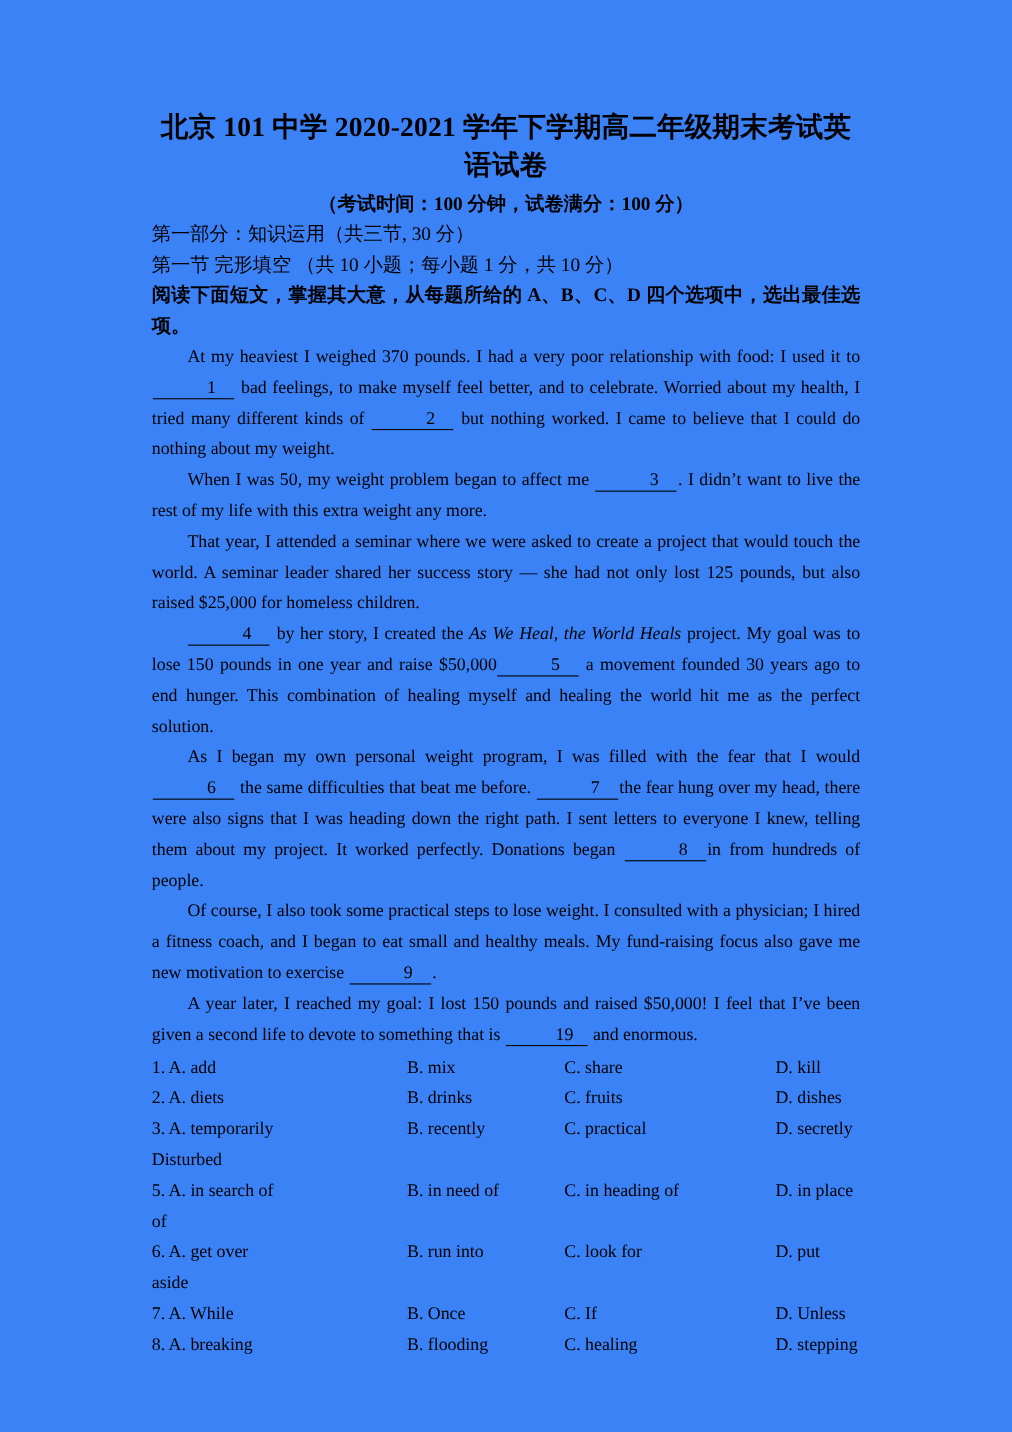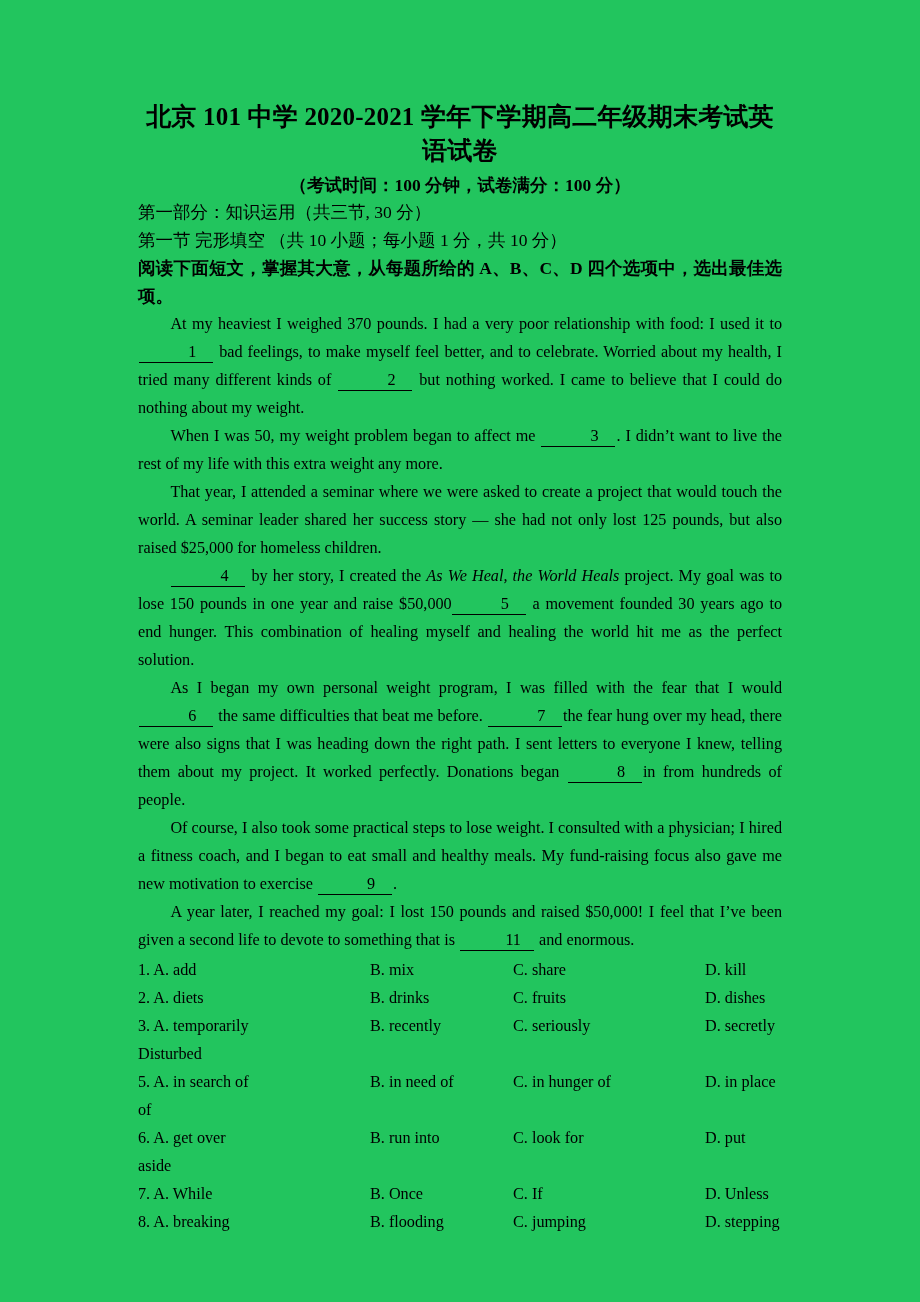--- a/index.html
+++ b/index.html
@@ -11,21 +11,21 @@
     width: 920px;
     height: 1302px;
     font-family: "Liberation Serif", "DejaVu Serif", serif;
     color: #000000;
     overflow: hidden;
   }
   .page {
     position: relative;
     width: 920px;
     height: 1302px;
-    background: #22c55e;
+    background: #3b82f6;
     box-sizing: border-box;
     padding: 100px 138px 0 138px;
   }
   .doc-title {
     font-size: 25px;
     font-weight: bold;
     line-height: 34px;
     text-align: center;
     margin: 0;
     letter-spacing: 0.2px;
@@ -121,63 +121,63 @@
   <p class="passage"><span>When I was 50, my weight problem began to affect me</span> <span class="blank">3</span><span>. I didn’t want to live the rest of my life with this extra weight any more.</span></p>
 
   <p class="passage">That year, I attended a seminar where we were asked to create a project that would touch the world. A seminar leader shared her success story — she had not only lost 125 pounds, but also raised $25,000 for homeless children.</p>
 
   <p class="passage"><span class="blank">4</span> <span>by her story, I created the</span> <em class="title-it">As We Heal, the World Heals</em> <span>project. My goal was to lose 150 pounds in one year and raise $50,000</span><span class="blank tight">5</span> <span>a movement founded 30 years ago to end hunger. This combination of healing myself and healing the world hit me as the perfect solution.</span></p>
 
   <p class="passage"><span>As I began my own personal weight program, I was filled with the fear that I would</span> <span class="blank">6</span> <span>the same difficulties that beat me before.</span> <span class="blank">7</span><span>the fear hung over my head, there were also signs that I was heading down the right path. I sent letters to everyone I knew, telling them about my project. It worked perfectly. Donations began</span> <span class="blank">8</span><span>in from hundreds of people.</span></p>
 
   <p class="passage"><span>Of course, I also took some practical steps to lose weight. I consulted with a physician; I hired a fitness coach, and I began to eat small and healthy meals. My fund-raising focus also gave me new motivation to exercise</span> <span class="blank">9</span><span>.</span></p>
 
-  <p class="passage"><span>A year later, I reached my goal: I lost 150 pounds and raised $50,000! I feel that I’ve been given a second life to devote to something that is</span> <span class="blank">11</span> <span>and enormous.</span></p>
+  <p class="passage"><span>A year later, I reached my goal: I lost 150 pounds and raised $50,000! I feel that I’ve been given a second life to devote to something that is</span> <span class="blank">19</span> <span>and enormous.</span></p>
 
   <div class="options" id="options-list">
       <div class="opt-row">
         <span class="opt opt-a">1. A. add</span>
         <span class="opt opt-b">B. mix</span>
         <span class="opt opt-c">C. share</span>
         <span class="opt opt-d">D. kill</span>
       </div>
       <div class="opt-row">
         <span class="opt opt-a">2. A. diets</span>
         <span class="opt opt-b">B. drinks</span>
         <span class="opt opt-c">C. fruits</span>
         <span class="opt opt-d">D. dishes</span>
       </div>
       <div class="opt-row">
         <span class="opt opt-a">3. A. temporarily</span>
         <span class="opt opt-b">B. recently</span>
-        <span class="opt opt-c">C. seriously</span>
+        <span class="opt opt-c">C. practical</span>
         <span class="opt opt-d">D. secretly</span>
       </div>
       <div class="opt-overflow">Disturbed</div>
       <div class="opt-row">
         <span class="opt opt-a">5. A. in search of</span>
         <span class="opt opt-b">B. in need of</span>
-        <span class="opt opt-c">C. in hunger of</span>
+        <span class="opt opt-c">C. in heading of</span>
         <span class="opt opt-d">D. in place</span>
       </div>
       <div class="opt-overflow">of</div>
       <div class="opt-row">
         <span class="opt opt-a">6. A. get over</span>
         <span class="opt opt-b">B. run into</span>
         <span class="opt opt-c">C. look for</span>
         <span class="opt opt-d">D. put</span>
       </div>
       <div class="opt-overflow">aside</div>
       <div class="opt-row">
         <span class="opt opt-a">7. A. While</span>
         <span class="opt opt-b">B. Once</span>
         <span class="opt opt-c">C. If</span>
         <span class="opt opt-d">D. Unless</span>
       </div>
       <div class="opt-row">
         <span class="opt opt-a">8. A. breaking</span>
         <span class="opt opt-b">B. flooding</span>
-        <span class="opt opt-c">C. jumping</span>
+        <span class="opt opt-c">C. healing</span>
         <span class="opt opt-d">D. stepping</span>
       </div>
     </div>
 
 </div>
 
 </body></html>

